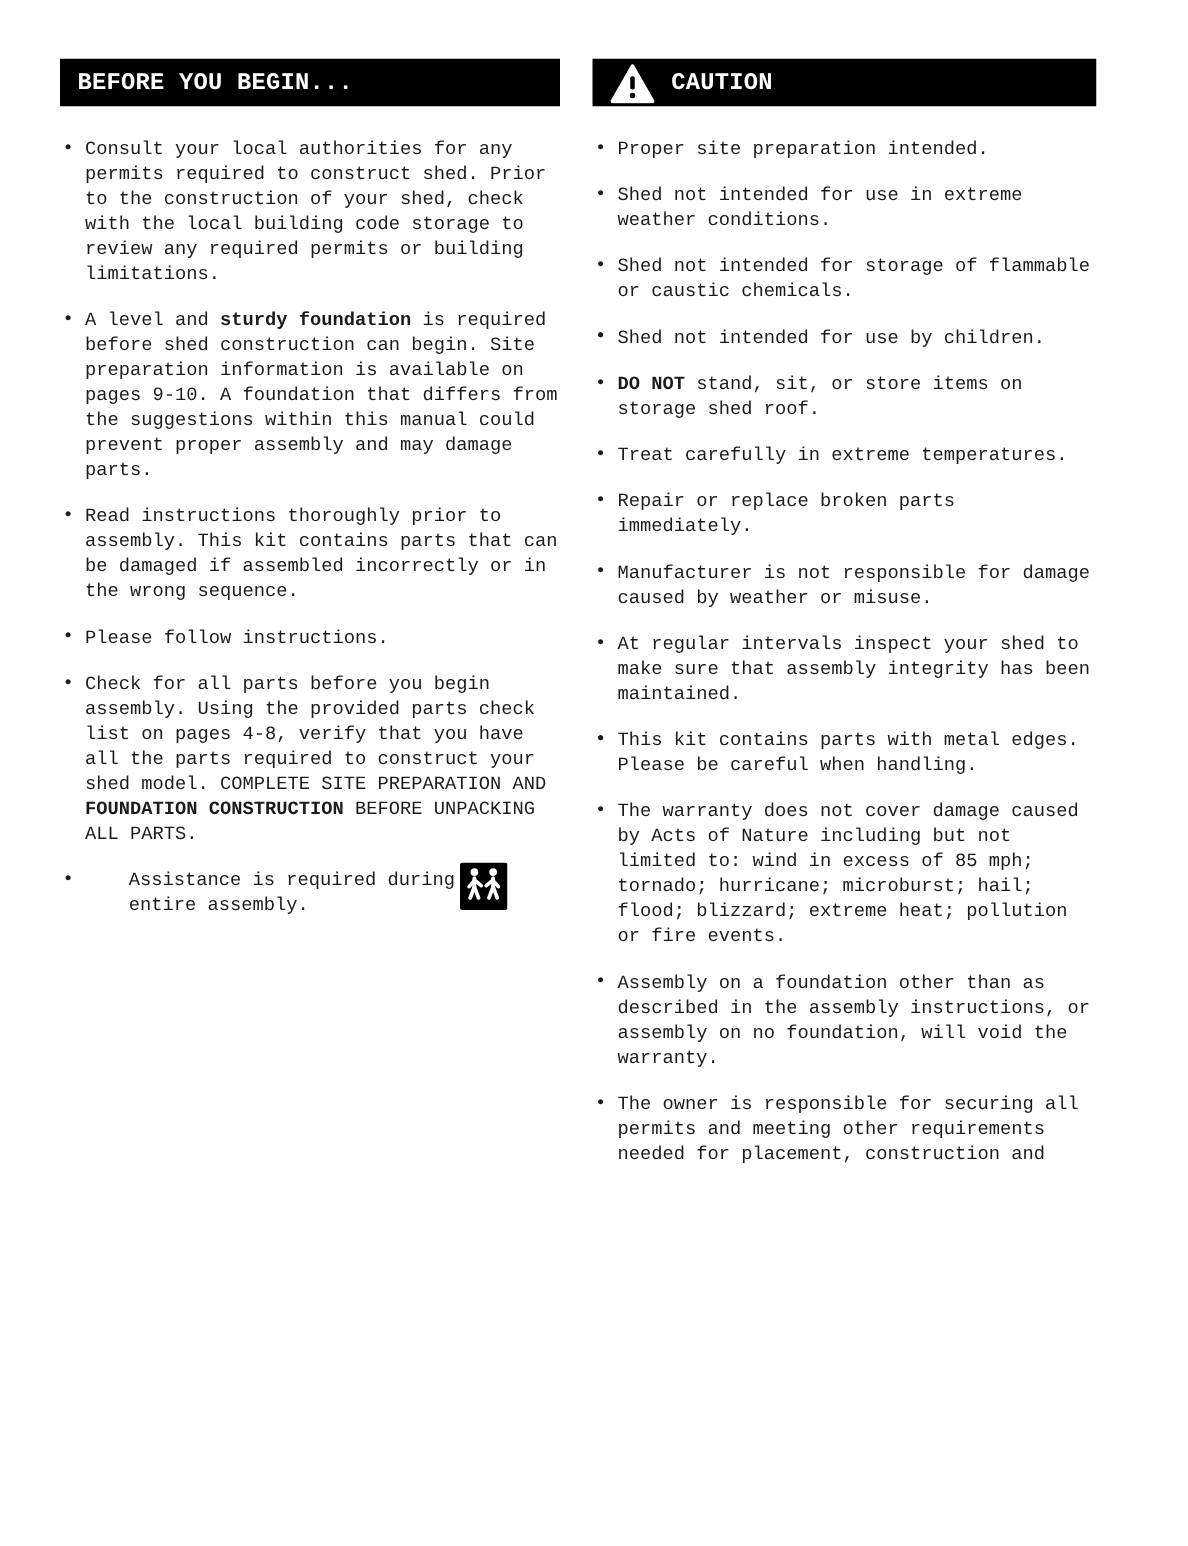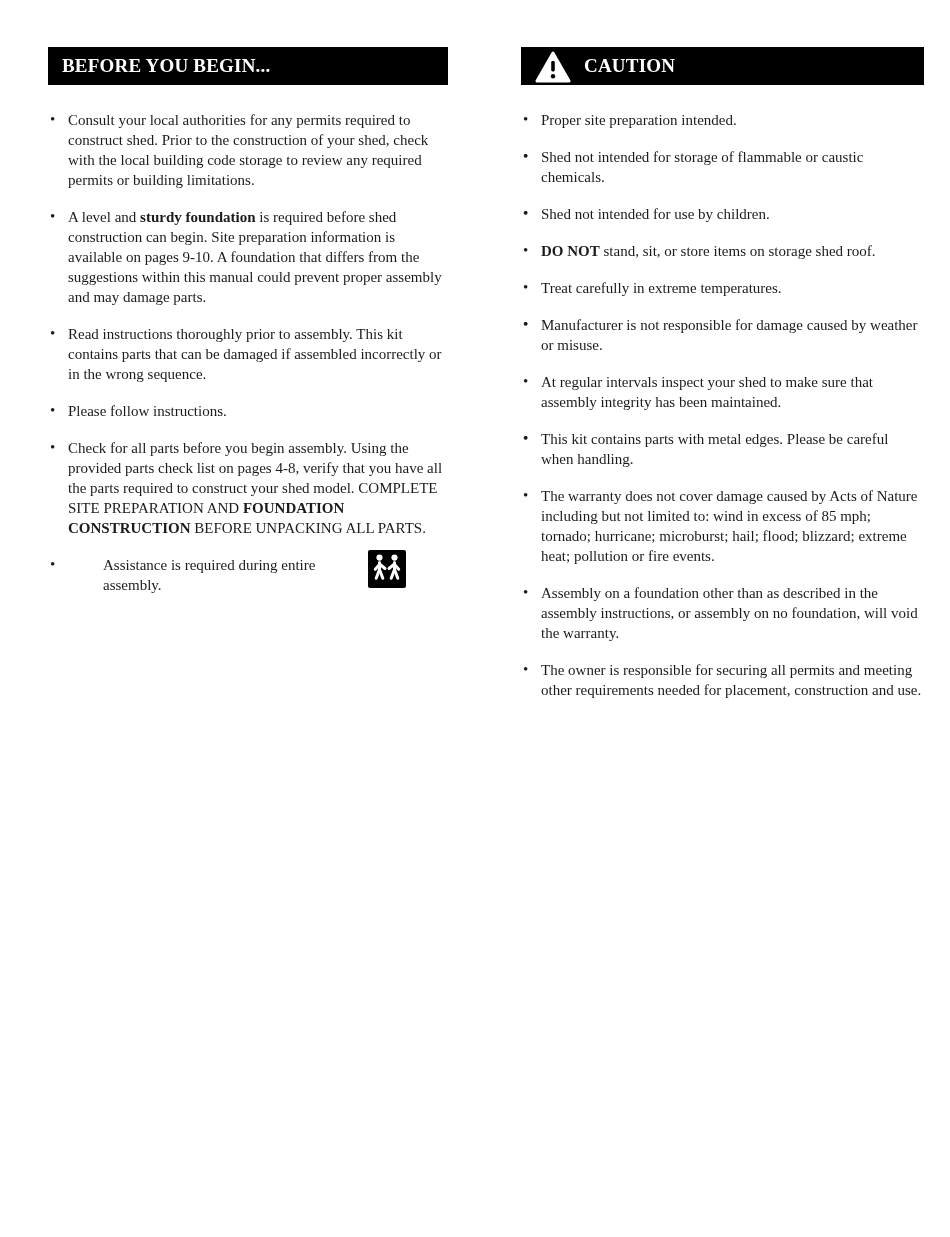--- a/index.html
+++ b/index.html
@@ -2,26 +2,26 @@
 <html><head>
 <meta charset="utf-8">
 <style>
   html, body { margin: 0; padding: 0; background: #ffffff; }
   .page {
     position: relative;
     width: 950px;
     height: 934px;
     background: var(--page-bg, #ffffff);
     color: var(--body-text, #1b1b1b);
-    font-family: Liberation Serif, serif;
+    font-family: Liberation Mono, monospace;
     overflow: hidden;
   }
   .column { position: absolute; top: 47px; }
   .col-left  { left: 48px;  width: 400px; }
-  .col-right { left: 521px; width: 403px; }
+  .col-right { left: 474px; width: 403px; }
   .section-header {
     height: 38px;
     background: var(--header-bg, #000000);
     color: var(--header-fg, #ffffff);
     display: flex;
     align-items: center;
     gap: 13px;
     padding: 0 14px;
     box-sizing: border-box;
   }
@@ -102,27 +102,27 @@
         <svg width="36" height="32" viewBox="0 0 36 32" aria-hidden="true">
           <path d="M18 2 L34 30 H2 Z" fill="#ffffff" stroke="#ffffff" stroke-width="3" stroke-linejoin="round"></path>
           <rect x="16.2" y="10" width="3.6" height="10.5" rx="1.4" fill="#000000"></rect>
           <circle cx="18" cy="25.3" r="2.2" fill="#000000"></circle>
         </svg>
       </span>
       <span class="header-title">CAUTION</span>
     </div>
     <ul class="bullet-list">
         <li class="bullet-item"><span class="bullet-marker">•</span><span class="item-text"><span>Proper site preparation intended.</span></span></li>
-        <li class="bullet-item"><span class="bullet-marker">•</span></li>
+        <li class="bullet-item"><span class="bullet-marker">•</span><span class="item-text"><span>Shed not intended for use in extreme weather conditions.</span></span></li>
         <li class="bullet-item"><span class="bullet-marker">•</span><span class="item-text"><span>Shed not intended for storage of flammable or caustic chemicals.</span></span></li>
         <li class="bullet-item"><span class="bullet-marker">•</span></li>
         <li class="bullet-item"><span class="bullet-marker">•</span><span class="item-text"><span>Shed not intended for use by children.</span></span></li>
         <li class="bullet-item"><span class="bullet-marker">•</span><span class="item-text"><span class="b">DO NOT</span><span> stand, sit, or store items on storage shed roof.</span></span></li>
         <li class="bullet-item"><span class="bullet-marker">•</span><span class="item-text"><span>Treat carefully in extreme temperatures.</span></span></li>
-        <li class="bullet-item"><span class="bullet-marker">•</span></li>
+        <li class="bullet-item"><span class="bullet-marker">•</span><span class="item-text"><span>Repair or replace broken parts immediately.</span></span></li>
         <li class="bullet-item"><span class="bullet-marker">•</span><span class="item-text"><span>Manufacturer is not responsible for damage caused by weather or misuse.</span></span></li>
         <li class="bullet-item"><span class="bullet-marker">•</span><span class="item-text"><span>At regular intervals inspect your shed to make sure that assembly integrity has been maintained.</span></span></li>
         <li class="bullet-item"><span class="bullet-marker">•</span></li>
         <li class="bullet-item"><span class="bullet-marker">•</span><span class="item-text"><span>This kit contains parts with metal edges. Please be careful when handling.</span></span></li>
         <li class="bullet-item"><span class="bullet-marker">•</span><span class="item-text"><span>The warranty does not cover damage caused by Acts of Nature including but not limited to: wind in excess of 85 mph; tornado; hurricane; microburst; hail; flood; blizzard; extreme heat; pollution or fire events.</span></span></li>
         <li class="bullet-item"><span class="bullet-marker">•</span><span class="item-text"><span>Assembly on a foundation other than as described in the assembly instructions, or assembly on no foundation, will void the warranty.</span></span></li>
         <li class="bullet-item"><span class="bullet-marker">•</span><span class="item-text"><span>The owner is responsible for securing all permits and meeting other requirements needed for placement, construction and use.</span></span></li>
       </ul>
   </div>
 

